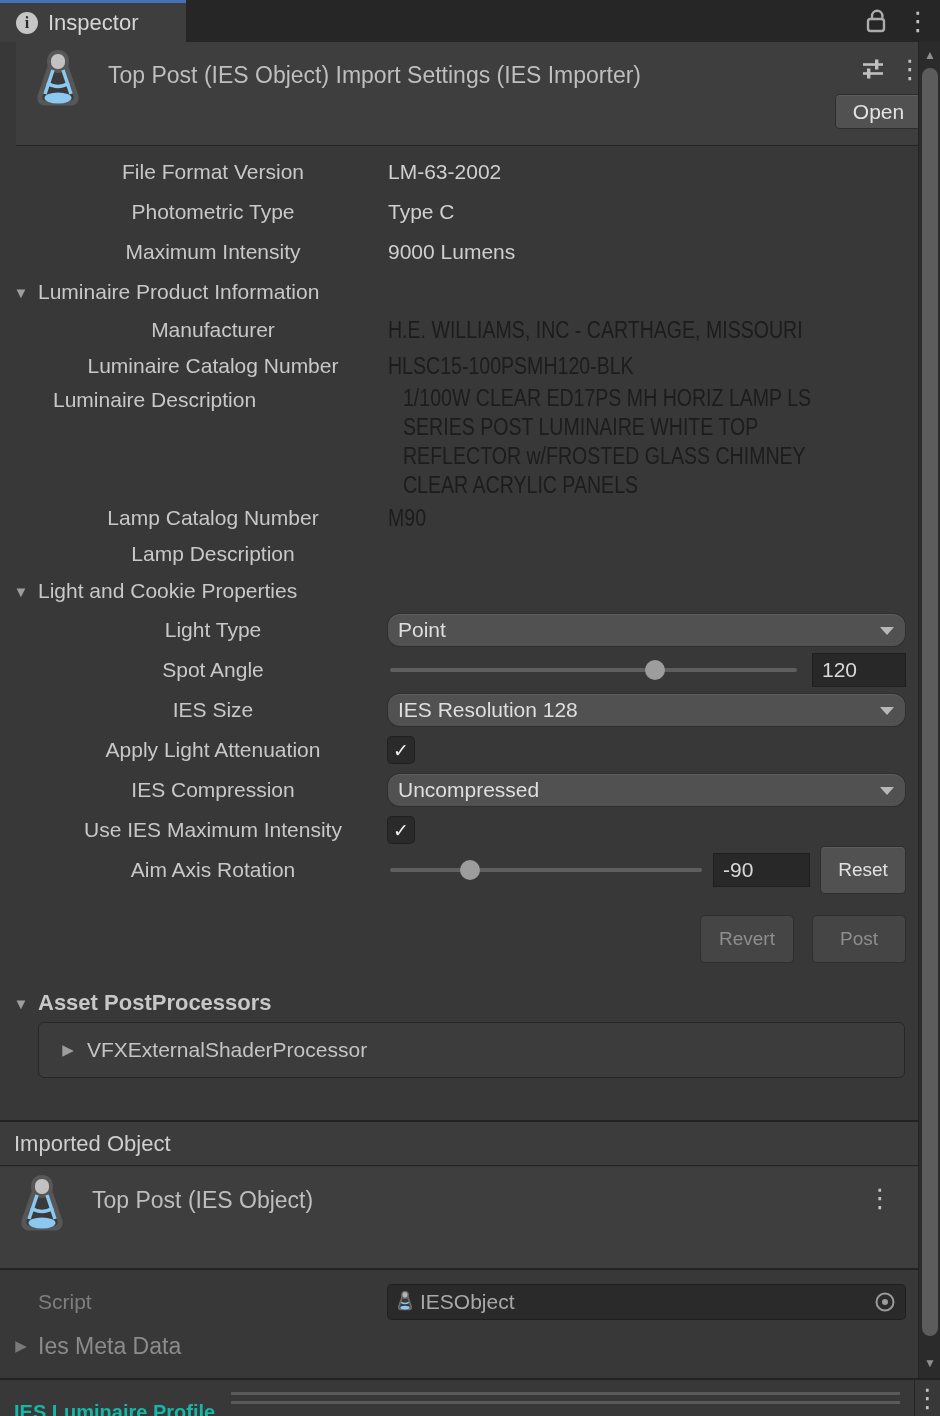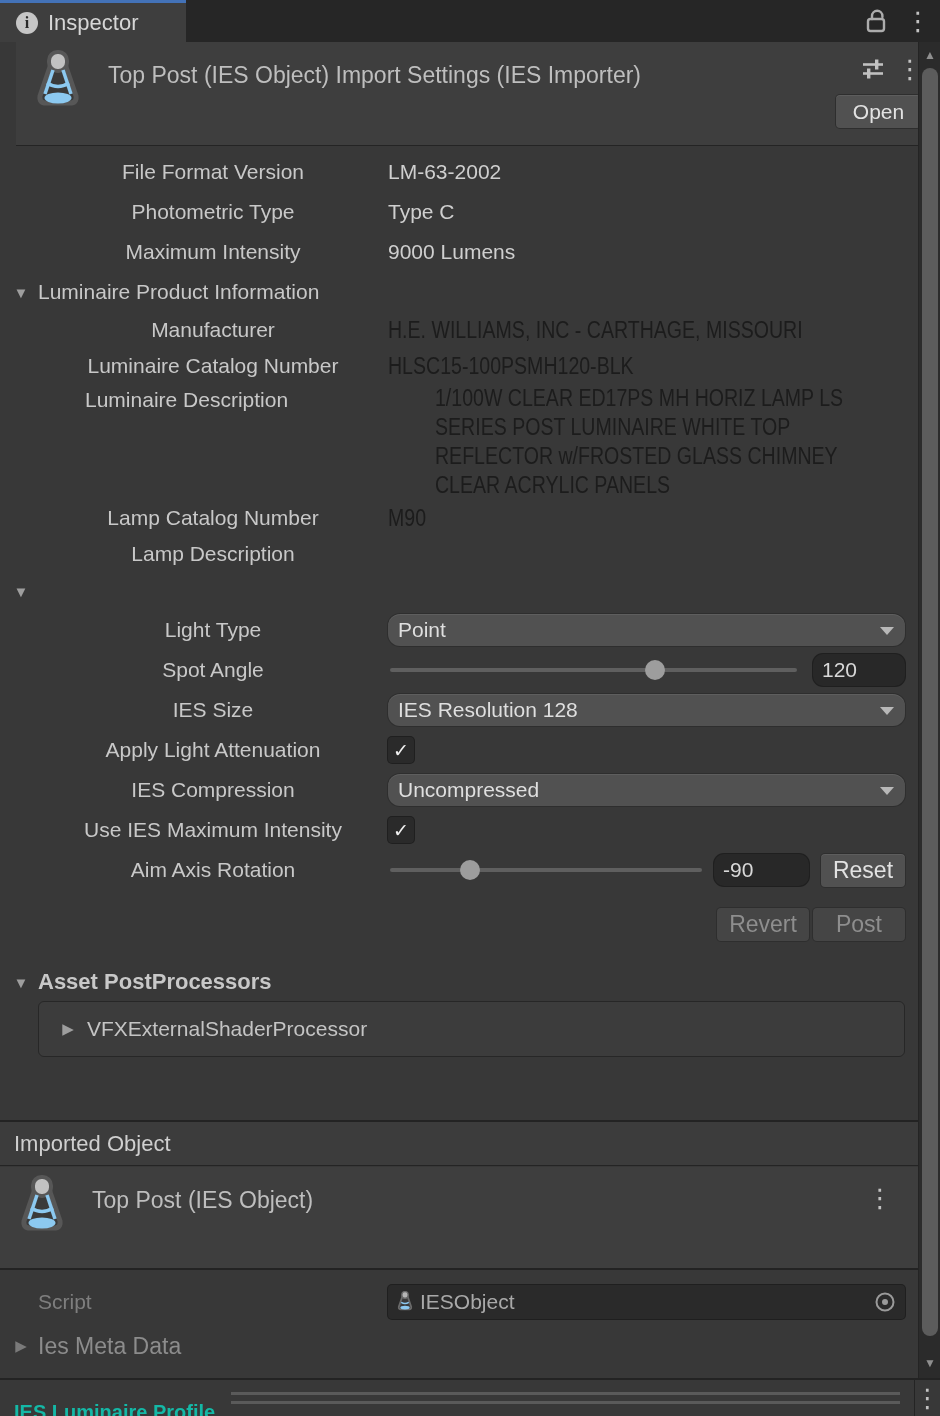--- a/index.html
+++ b/index.html
@@ -30,52 +30,52 @@
     box-shadow:inset 0 1px 0 rgba(255,255,255,.07), 0 0 0 1px #2E2E2E; }
 
   
   .content { position:absolute; top:146px; left:0; width:918px; height:974px; background:#383838; padding-top:6px; }
   .row { display:flex; align-items:center; padding-left:38px; padding-right:13px; height:40px;text-align:center; }
   .row.h36 { height:36px; }
   .flabel { width:350px; flex:none; color:#C8C8C8; font-size:21px; }
   .flabel.top { align-self:flex-start; padding-top:4px; }
   .lightval { color:#CFCFCF; font-size:21px; }
   .darkval { color:#1C1C1C; font-size:23px; transform:scaleX(.85); transform-origin:left center; white-space:pre; }
-  .desc-row { display:flex; padding-left:53px; padding-right:13px;margin-left:32px; }
+  .desc-row { display:flex; padding-left:53px; padding-right:13px; }
   .desc-val { color:#1C1C1C; font-size:23px; line-height:29px; transform:scaleX(.85); transform-origin:left top; white-space:pre; }
   .fold { display:flex; align-items:center; height:40px; padding-left:12px; gap:8px; }
   .fold.h38 { height:38px; }
   .tri { color:#9E9E9E; font-size:15px; width:18px; text-align:center; }
   .fold-label { color:#C8C8C8; font-size:21px; }
   .fold-label.bold { font-weight:bold; font-size:22px; }
 
   .dd { flex:1; height:32px; background:#515151; border-radius:12px; position:relative;
     display:flex; align-items:center; padding:0 10px; color:#DFDFDF; font-size:21px;
     box-shadow:inset 0 1px 0 rgba(255,255,255,.08), 0 0 0 1px #2E2E2E; }
   .dd-arrow { position:absolute; right:11px; top:13px; width:0; height:0;
     border-left:7px solid transparent; border-right:7px solid transparent; border-top:8px solid #B8B8B8; }
 
   .cb { width:26px; height:26px; background:#2A2A2A; border-radius:4px; box-shadow:0 0 0 1px #1F1F1F;
     color:#F0F0F0; font-size:19px; font-weight:bold; display:flex; align-items:center; justify-content:center; }
 
   .slider { flex:1; position:relative; height:32px; }
   .track { position:absolute; left:2px; right:2px; top:14px; height:4px; background:#5F5F5F; border-radius:2px; }
   .handle { position:absolute; top:6px; width:20px; height:20px; border-radius:50%; background:#9D9D9D; }
 
-  .nf { height:32px; background:#282828; border-radius:10px; color:#D8D8D8; font-size:21px;
+  .nf { height:32px; background:#282828; border-radius:0; color:#D8D8D8; font-size:21px;
     display:flex; align-items:center; padding:0 9px; box-shadow:0 0 0 1px #1F1F1F; }
   .nf.w92 { width:92px; margin-left:14px; }
   .nf.w95 { width:95px; margin-left:10px; }
 
-  .btn { background:#515151; border-radius:4px; color:#E2E2E2; font-size:23px; height:33px;
+  .btn { background:#515151; border-radius:4px; color:#E2E2E2; font-size:19px; height:46px;
     display:flex; align-items:center; justify-content:center;
     box-shadow:inset 0 1px 0 rgba(255,255,255,.07), 0 0 0 1px #2E2E2E; }
   .btn.reset { width:84px; margin-left:12px; }
   .btn.disabled { background:#454545; color:#8E8E8E; box-shadow:0 0 0 1px #2E2E2E; }
-  .btn-row { display:flex; justify-content:flex-end; gap:4px; margin-top:18px; padding-right:13px; }
+  .btn-row { display:flex; justify-content:flex-end; gap:20px; margin-top:26px; padding-right:13px; }
   .btn-row .btn { width:92px; }
 
   .pp-box { margin:0 13px 0 38px; height:56px; background:#3C3C3C; border:1px solid #272727;
     border-radius:6px; display:flex; align-items:center; padding-left:20px; gap:10px; margin-top:0; }
   .pp-label { color:#C4C4C4; font-size:21px; }
 
   
   .imported-bar { position:absolute; top:1120px; left:0; width:940px; height:46px; background:#3C3C3C;
     border-top:2px solid #232323; border-bottom:1px solid #242424; display:flex; align-items:center; padding-left:14px; }
   .imported-bar-label { color:#CFCFCF; font-size:22px; }
@@ -207,20 +207,21 @@
       <span class="darkval">M90</span>
     </div>
 
     <div class="row h36">
       <span class="flabel">Lamp Description</span>
       <span class="darkval"></span>
     </div>
 
     <div class="fold h38">
       <span class="tri">▼</span>
+      <span class="fold-label">Light and Cookie Properties</span>
     </div>
 
     <div class="row">
       <span class="flabel">Light Type</span>
       <div class="dd">
         <span>Point</span>
         <span class="dd-arrow"></span>
       </div>
     </div>
 

